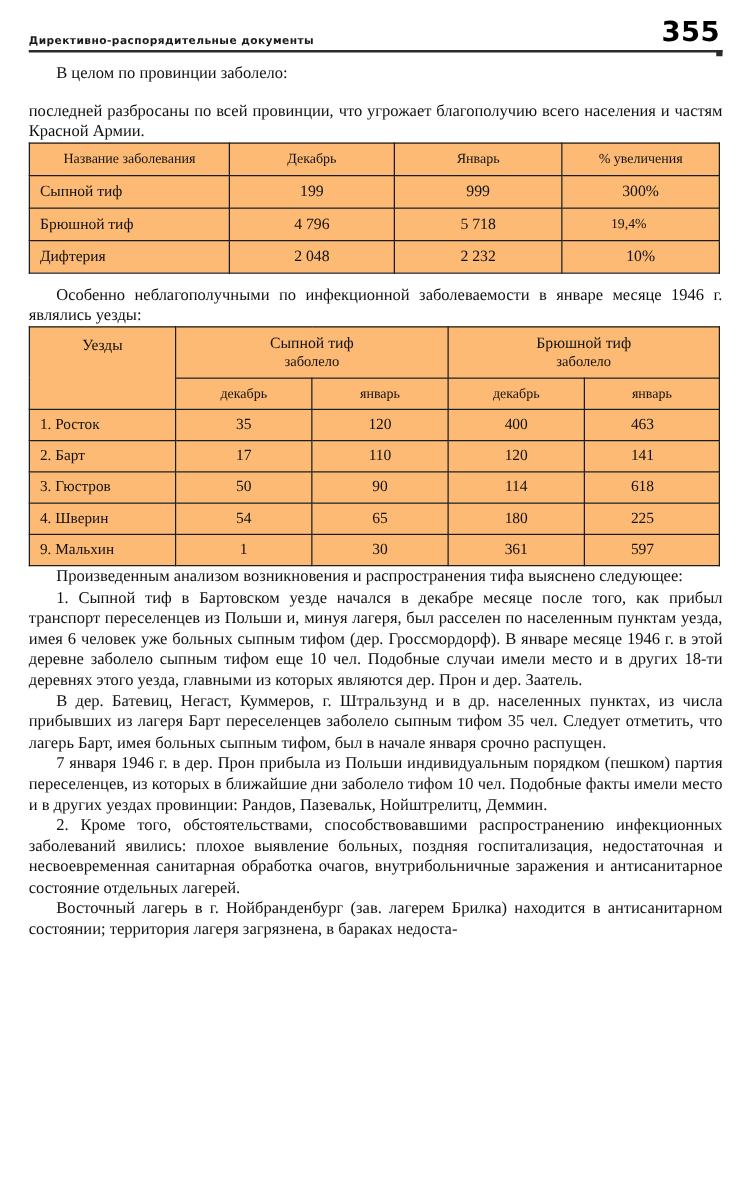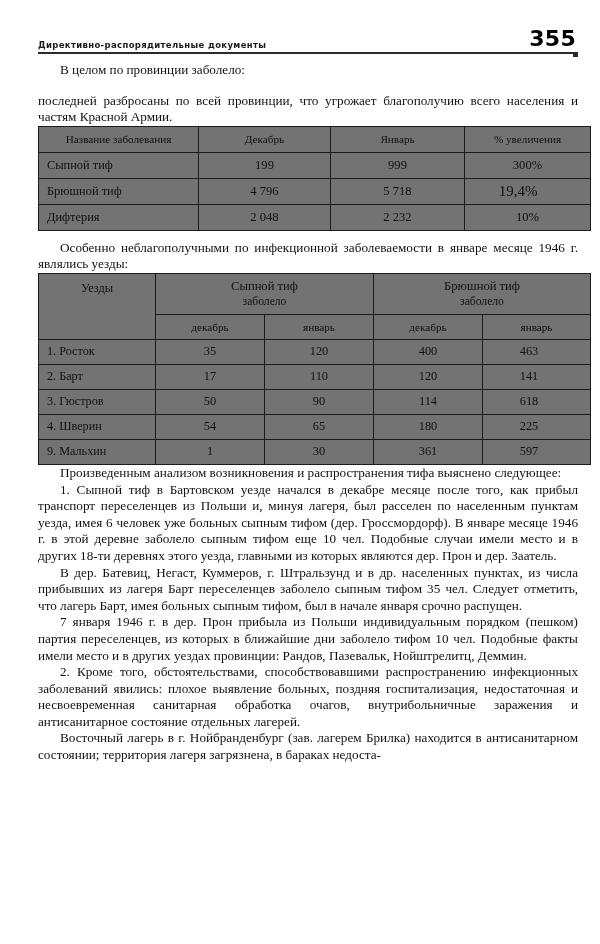--- a/index.html
+++ b/index.html
@@ -12,25 +12,25 @@
     width: 600px;
     height: 944px;
     position: relative;
     overflow: hidden;
     font-family: "Liberation Serif", "DejaVu Serif", serif;
     color: #111111;
   }
 
   .page {
     position: absolute;
-    left: 0; top: 12px;
+    left: 0; top: 0;
     width: 600px;
     height: 693px;
     box-sizing: border-box;
-    padding: 12px 22px 0 38px;
+    padding: 12px 22px 0 23px;
     background: #ffffff;
   }
 
   
   .runhead {
     display: flex;
     align-items: flex-end;
     justify-content: space-between;
     height: 26px;
     padding: 0 2px 0 0;
@@ -93,29 +93,29 @@
     table-layout: fixed;
     font-size: 11.4px;
     margin: 0;
   }
   table.doc-table td,
   table.doc-table th {
     border: 1px solid #1c1c1c;
     padding: 3px 7px;
     font-weight: normal;
     vertical-align: middle;
-    background: #737373;
+    background: #fdba74;
   }
   .t1 { margin-top: 9px; }
   .t1 td, .t1 th { height: 19px; }
   .t1 .hdr { text-align: center; font-size: 11.2px; }
   .t1 .name { text-align: left; font-size: 12.4px; padding-left: 8px; }
   .t1 .num  { text-align: center; font-size: 12.6px; }
   .t1 .pct  { text-align: center; font-size: 12.6px; }
-  .t1 .pct-r { text-align: center; font-size: 15px; padding-right: 26px; }
+  .t1 .pct-r { text-align: center; font-size: 11px; padding-right: 26px; }
 
   .t2 { margin-top: 10px; }
   .t2 td, .t2 th { height: 18px; }
   .t2 .grp {
     text-align: center;
     font-size: 12.6px;
     line-height: 15px;
     padding-top: 5px;
     padding-bottom: 5px;
   }

